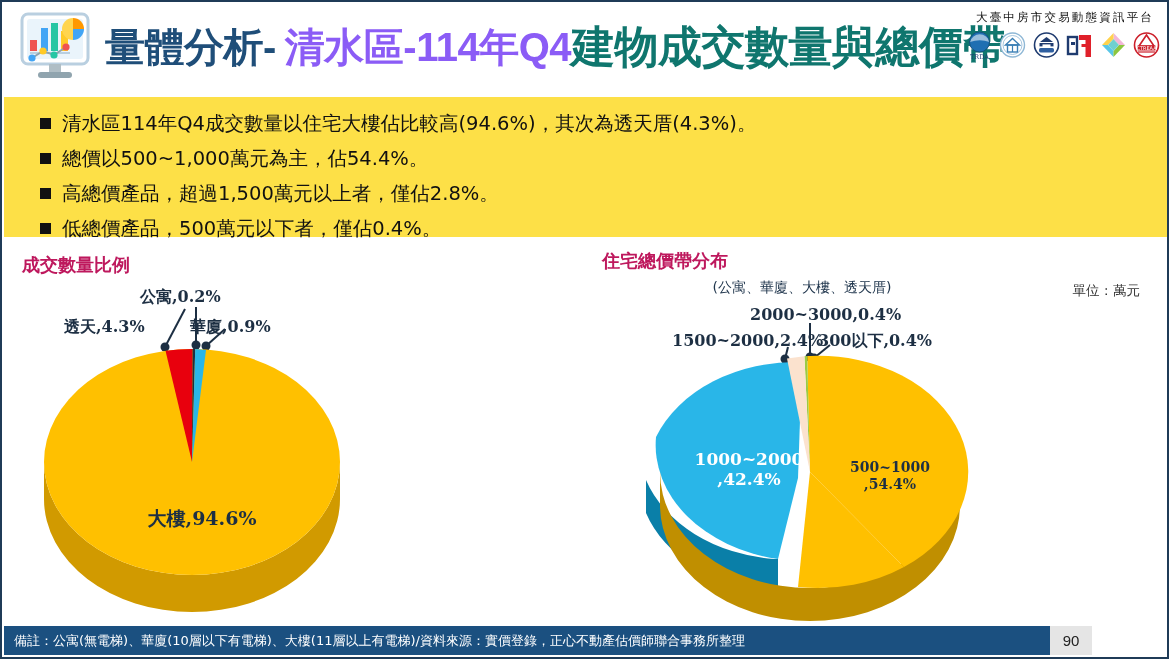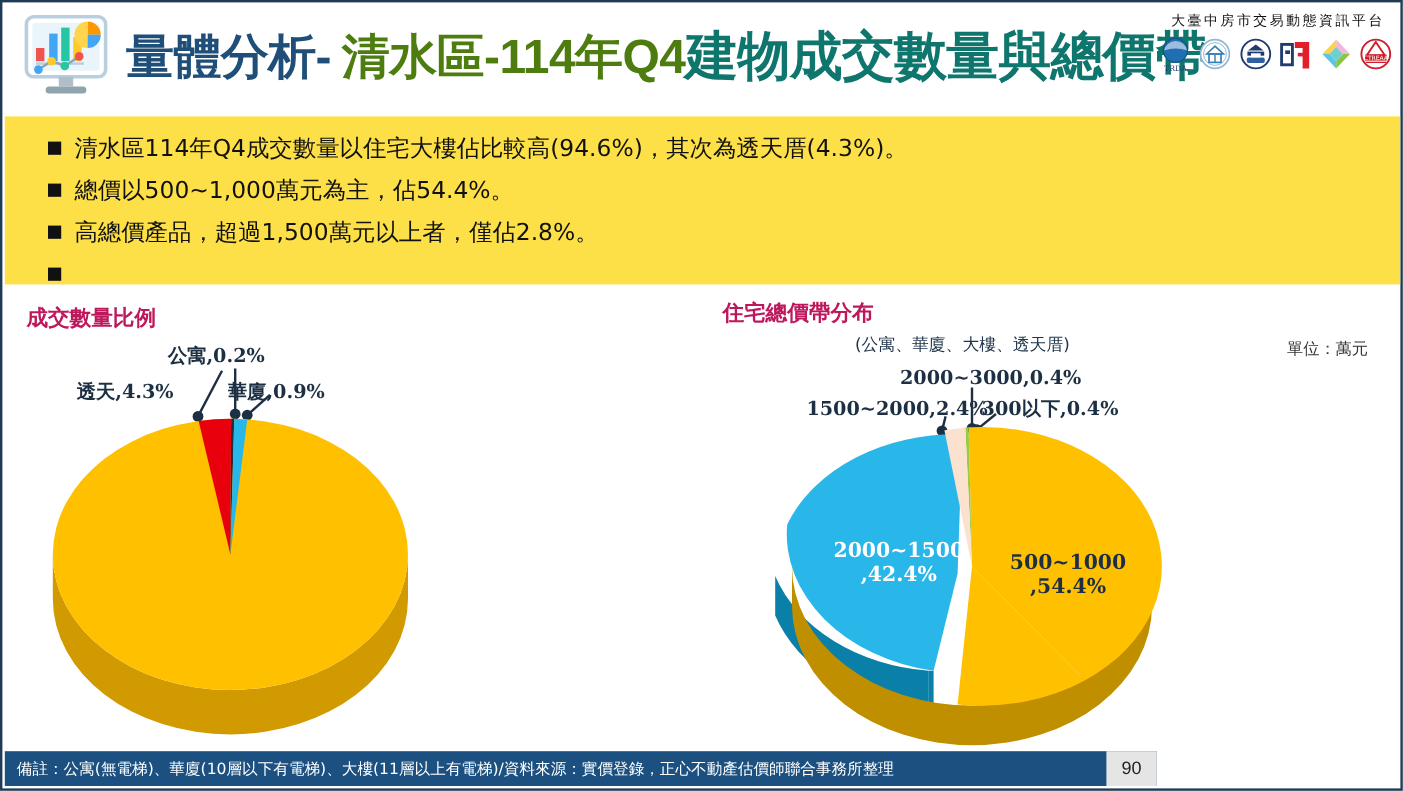--- a/index.html
+++ b/index.html
@@ -23,21 +23,21 @@
   }
   .logo-mark{
     position:absolute;left:14px;top:8px;width:78px;height:74px;
   }
   .title-line{
     position:absolute;left:103px;top:14px;height:62px;
     display:flex;align-items:center;
     white-space:nowrap;
   }
   .t-blue{color:#1f4e79;font-size:40px;font-weight:bold;letter-spacing:-0.5px;}
-  .t-red{color:#4d7c0f;font-size:40px;font-weight:bold;letter-spacing:-0.5px;text-align:right;}
+  .t-red{color:#8b5cf6;font-size:40px;font-weight:bold;letter-spacing:-0.5px;text-align:right;}
   .t-green{color:#0f766e;font-size:44px;font-weight:bold;letter-spacing:-0.5px;}
 
   .platform{
     position:absolute;right:6px;top:8px;width:200px;text-align:center;
   }
   .platform-text{
     font-size:11.5px;color:#111;letter-spacing:2.2px;white-space:nowrap;
   }
   .platform-logos{
     margin-top:5px;display:flex;align-items:center;justify-content:space-between;
@@ -94,27 +94,27 @@
     font-weight:bold;font-size:16px;color:#1d2f43;white-space:nowrap;
   }
 
   .slice-label{
     position:absolute;
     font-family:"DejaVu Serif","Liberation Serif",serif;
     font-weight:bold;white-space:nowrap;text-align:center;line-height:1.18;
   }
   .sl-dark{color:#1d2f43;font-size:19px;}
   .sl-white{color:#ffffff;font-size:17px;}
-  .sl-dark2{color:#1d2f43;font-size:17px;}
+  .sl-dark2{color:#1d2f43;font-size:14px;}
 
   svg{display:block;}
 
   
   .footer{
-    position:absolute;left:2px;bottom:2px;width:960px;height:29px;
+    position:absolute;left:2px;bottom:2px;width:1088px;height:29px;
     background:#1b5080;
   }
   .footer-note{
     position:absolute;left:10px;top:0;height:29px;display:flex;align-items:center;
     color:#ffffff;font-size:13px;white-space:nowrap;
     font-family:"DejaVu Sans","Liberation Sans",sans-serif;
   }
   .page-box{
     position:absolute;right:0;top:0;width:42px;height:29px;background:#e5e5e5;
     display:flex;align-items:center;justify-content:center;
@@ -233,20 +233,21 @@
     <div class="bullet">
       <span class="bullet-mark"></span>
       <span class="bullet-text">總價以500~1,000萬元為主，佔54.4%。</span>
     </div>
     <div class="bullet">
       <span class="bullet-mark"></span>
       <span class="bullet-text">高總價產品，超過1,500萬元以上者，僅佔2.8%。</span>
     </div>
     <div class="bullet">
       <span class="bullet-mark"></span>
+      <span class="bullet-text">低總價產品，500萬元以下者，僅佔0.4%。</span>
     </div>
   </div>
 
   <div class="chart-area">
 
     <div class="panel left">
       <div class="chart-title">成交數量比例</div>
 
       <div class="callout" style="left:118px;top:50px;">公寓,0.2%</div>
       <div class="callout" style="left:42px;top:80px;">透天,4.3%</div>
@@ -265,20 +266,21 @@
 
         <ellipse cx="170" cy="225" rx="148" ry="113" fill="#FFC000"></ellipse>
 
         <path d="M170 225 L143.5 113.8 A148 113 0 0 1 170.6 112 Z" fill="#E8000D"></path>
 
         <path d="M170 225 L170.6 112 L173.2 112.05 Z" fill="#1d2f43"></path>
 
         <path d="M170 225 L173.2 112.05 L184 113 Z" fill="#29B6E8"></path>
       </svg>
 
+      <div class="slice-label sl-dark" style="left:0;width:360px;text-align:center;top:270px;">大樓,94.6%</div>
     </div>
 
     <div class="panel right">
       <div class="chart-title rt" style="width:400px;">住宅總價帶分布</div>
       <div class="chart-subtitle" style="width:400px;">(公寓、華廈、大樓、透天厝)</div>
       <div class="unit-note">單位：萬元</div>
 
       <div class="callout" style="left:148px;top:68px;">2000~3000,0.4%</div>
       <div class="callout" style="left:70px;top:94px;">1500~2000,2.4%</div>
       <div class="callout" style="left:216px;top:94px;">300以下,0.4%</div>
@@ -303,21 +305,21 @@
         <path d="M208 235 L302 330 A150 116 0 0 1 196 350 Z" fill="#FFC000"></path>
 
         <path d="M208 235 L208 119 L205.2 119.05 Z" fill="#FFC000"></path>
 
         <path d="M208 235 L205.2 119.05 L202.4 119.2 Z" fill="#9BCB45"></path>
 
         <path d="M208 235 L202.4 119.2 L185 121.5 Z" fill="#FBE2CE"></path>
       </svg>
 
       <div class="slice-label sl-white" style="left:72px;top:212px;width:150px;">
-        <span>2000~1500</span><br>
+        <span>1000~2000</span><br>
         <span>,42.4%</span>
       </div>
 
       <div class="slice-label sl-dark2" style="left:213px;top:222px;width:150px;">
         <span>500~1000</span><br>
         <span>,54.4%</span>
       </div>
     </div>
 
   </div>

